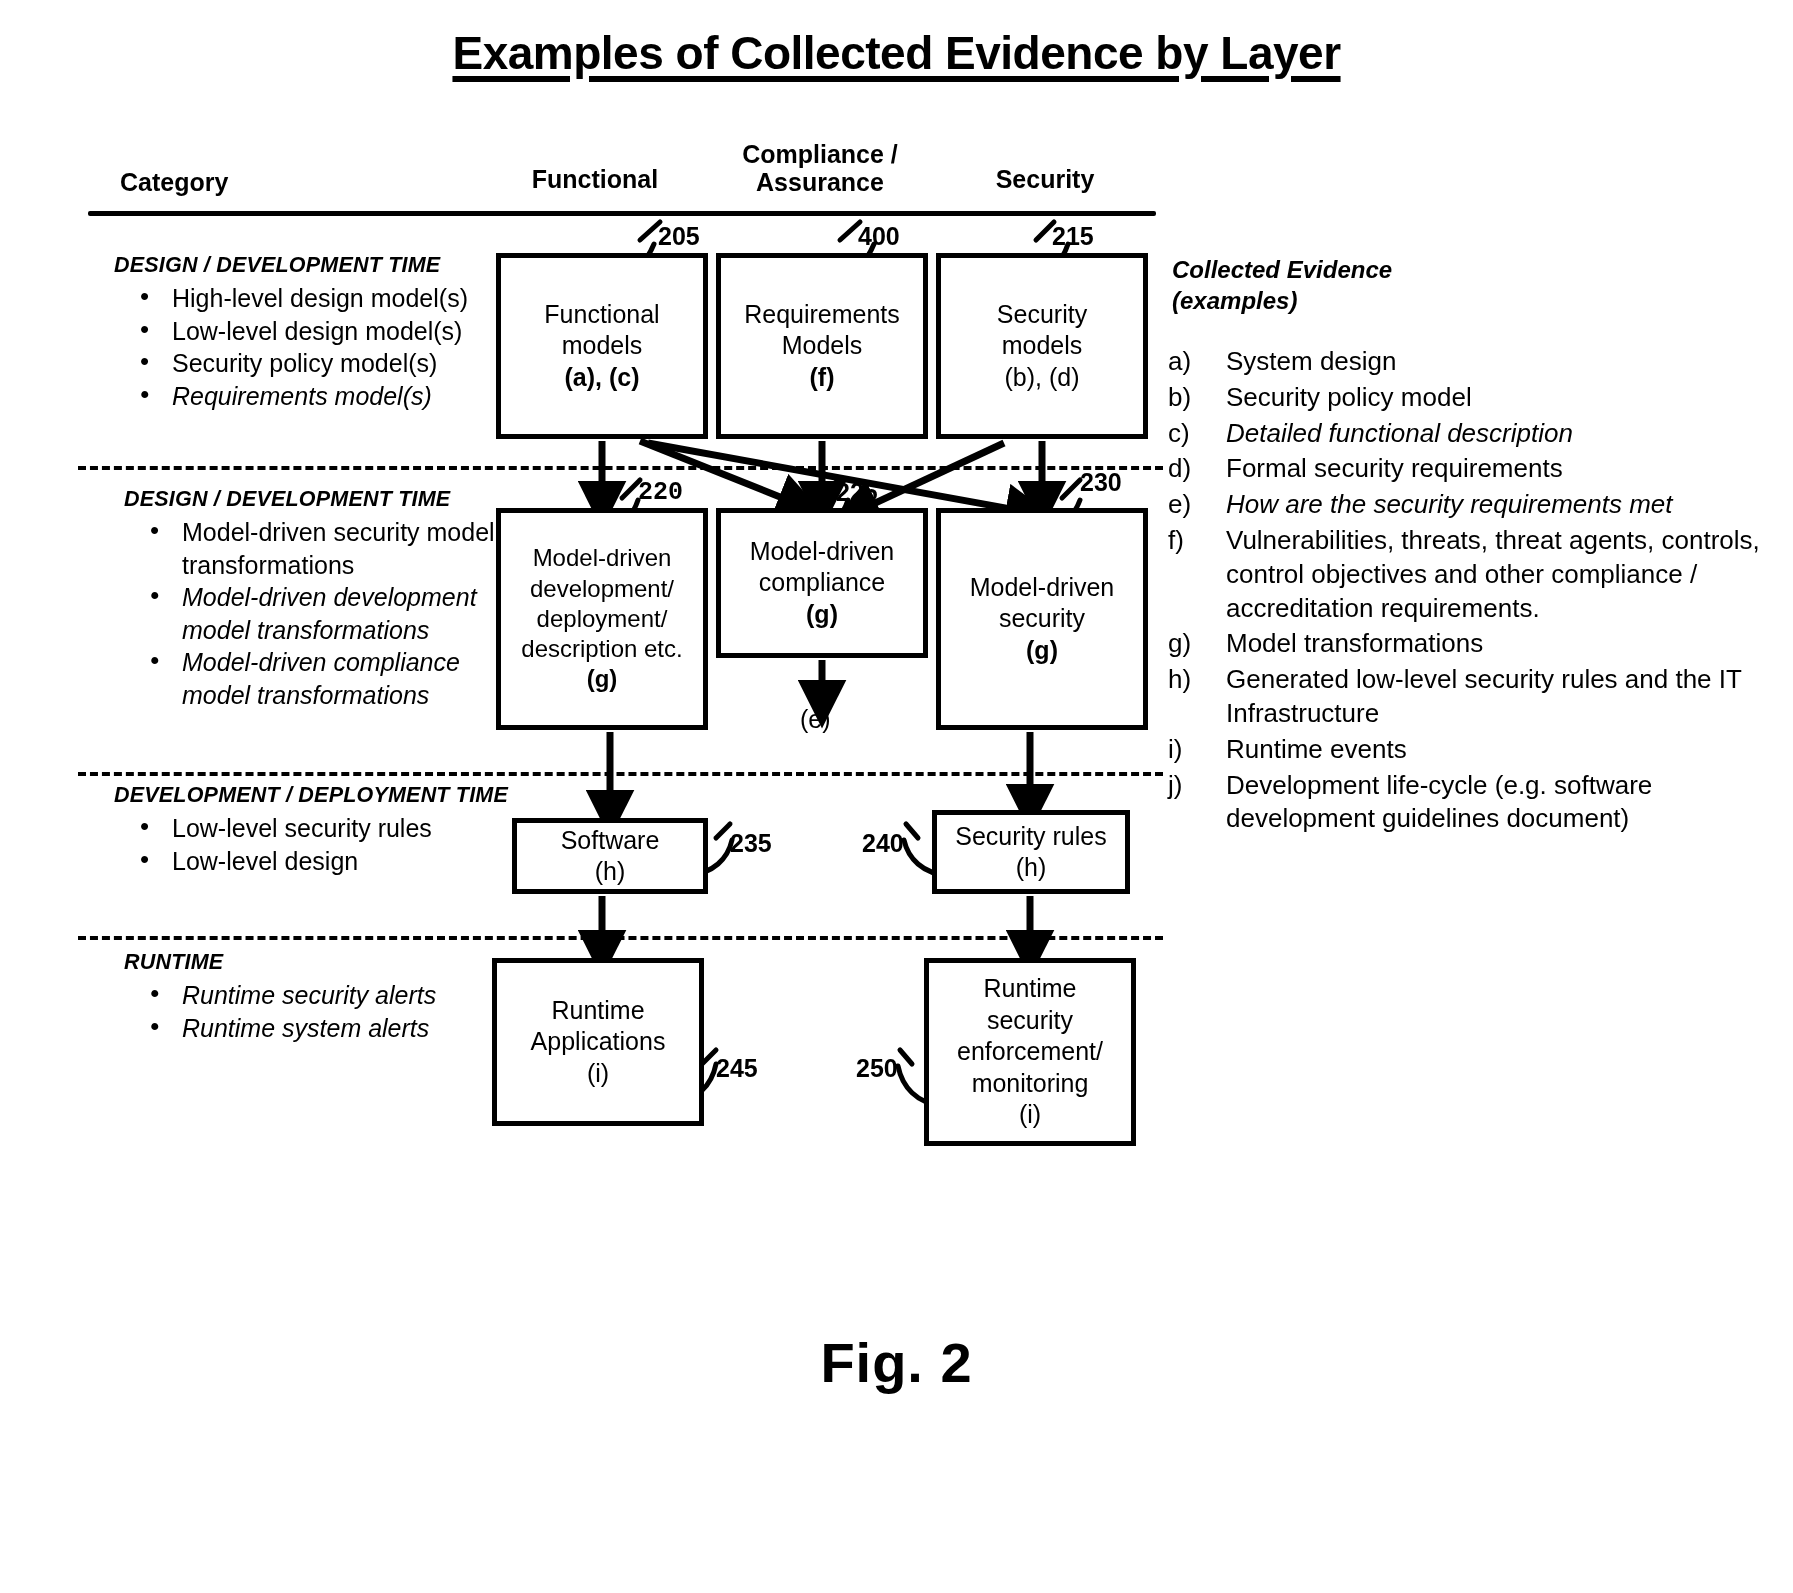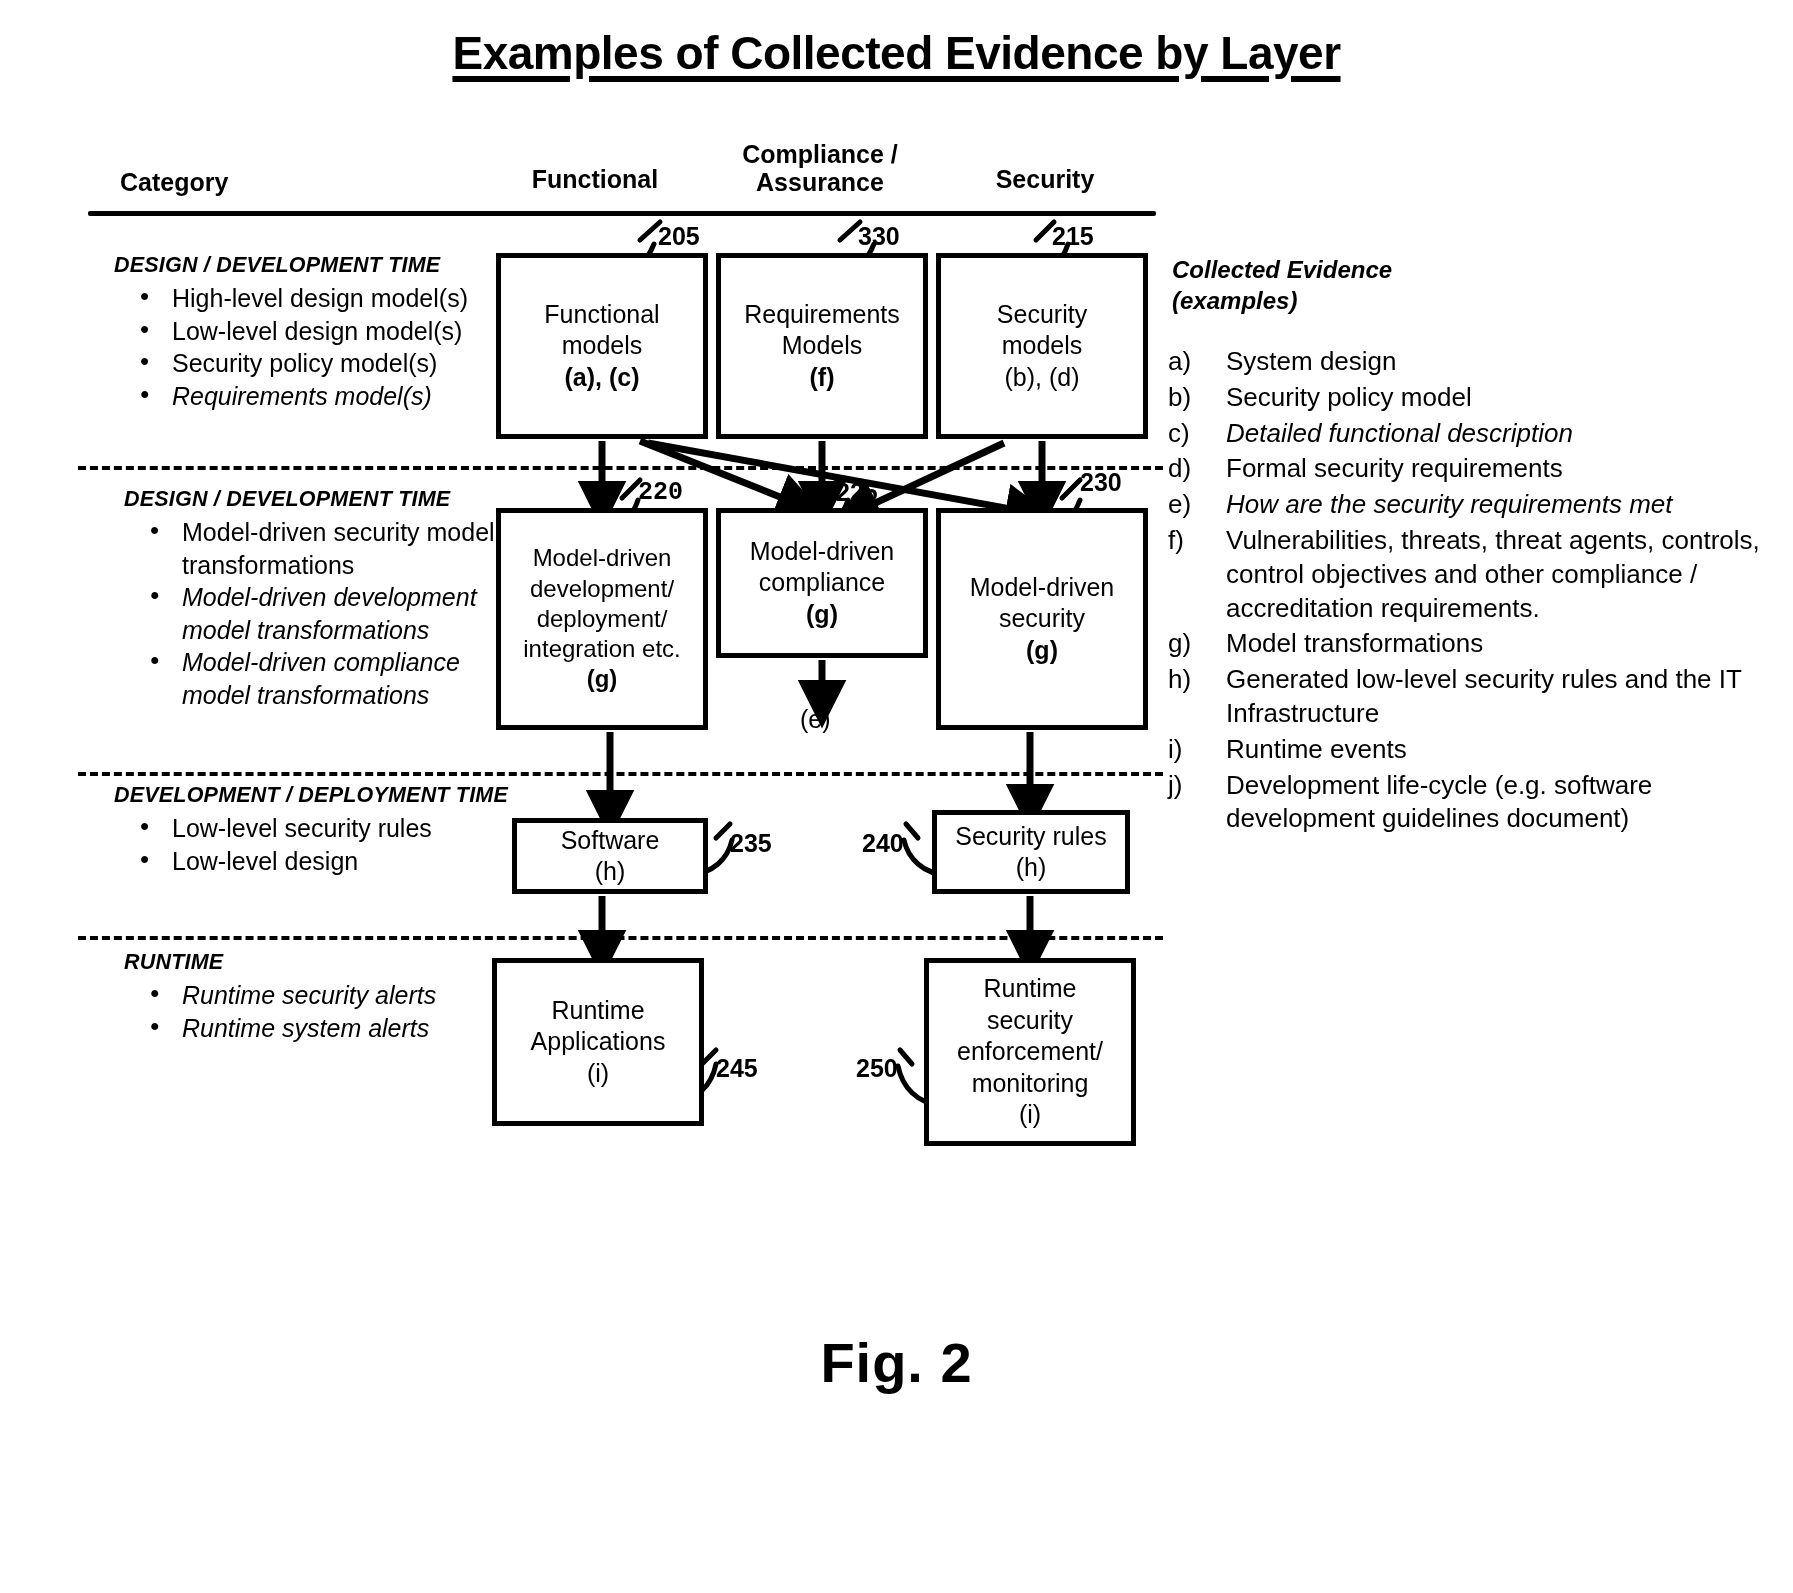--- a/index.html
+++ b/index.html
@@ -246,21 +246,21 @@
     <span>models</span>
     <span style="font-weight:normal">(b), (d)</span>
   </div>
 </div>
 
 <div class="abs box" id="box220">
   <div>
     <span>Model-driven</span>
     <span>development/</span>
     <span>deployment/</span>
-    <span>integration etc.</span>
+    <span>description etc.</span>
     <span style="font-weight:bold">(g)</span>
   </div>
 </div>
 <div class="abs box" id="box225">
   <div>
     <span>Model-driven</span>
     <span>compliance</span>
     <span style="font-weight:bold">(g)</span>
   </div>
 </div>
@@ -296,21 +296,21 @@
   <div>
     <span>Runtime</span>
     <span>security</span>
     <span>enforcement/</span>
     <span>monitoring</span>
     <span>(i)</span>
   </div>
 </div>
 
 <div class="abs ref" id="ref205">205</div>
-<div class="abs ref" id="ref210">330</div>
+<div class="abs ref" id="ref210">400</div>
 <div class="abs ref" id="ref215">215</div>
 <div class="abs ref" id="ref220">220</div>
 <div class="abs ref" id="ref225">225</div>
 <div class="abs ref" id="ref230">230</div>
 <div class="abs ref" id="ref235">235</div>
 <div class="abs ref" id="ref240">240</div>
 <div class="abs ref" id="ref245">245</div>
 <div class="abs ref" id="ref250">250</div>
 
 <div class="abs" id="label-e">(e)</div>

